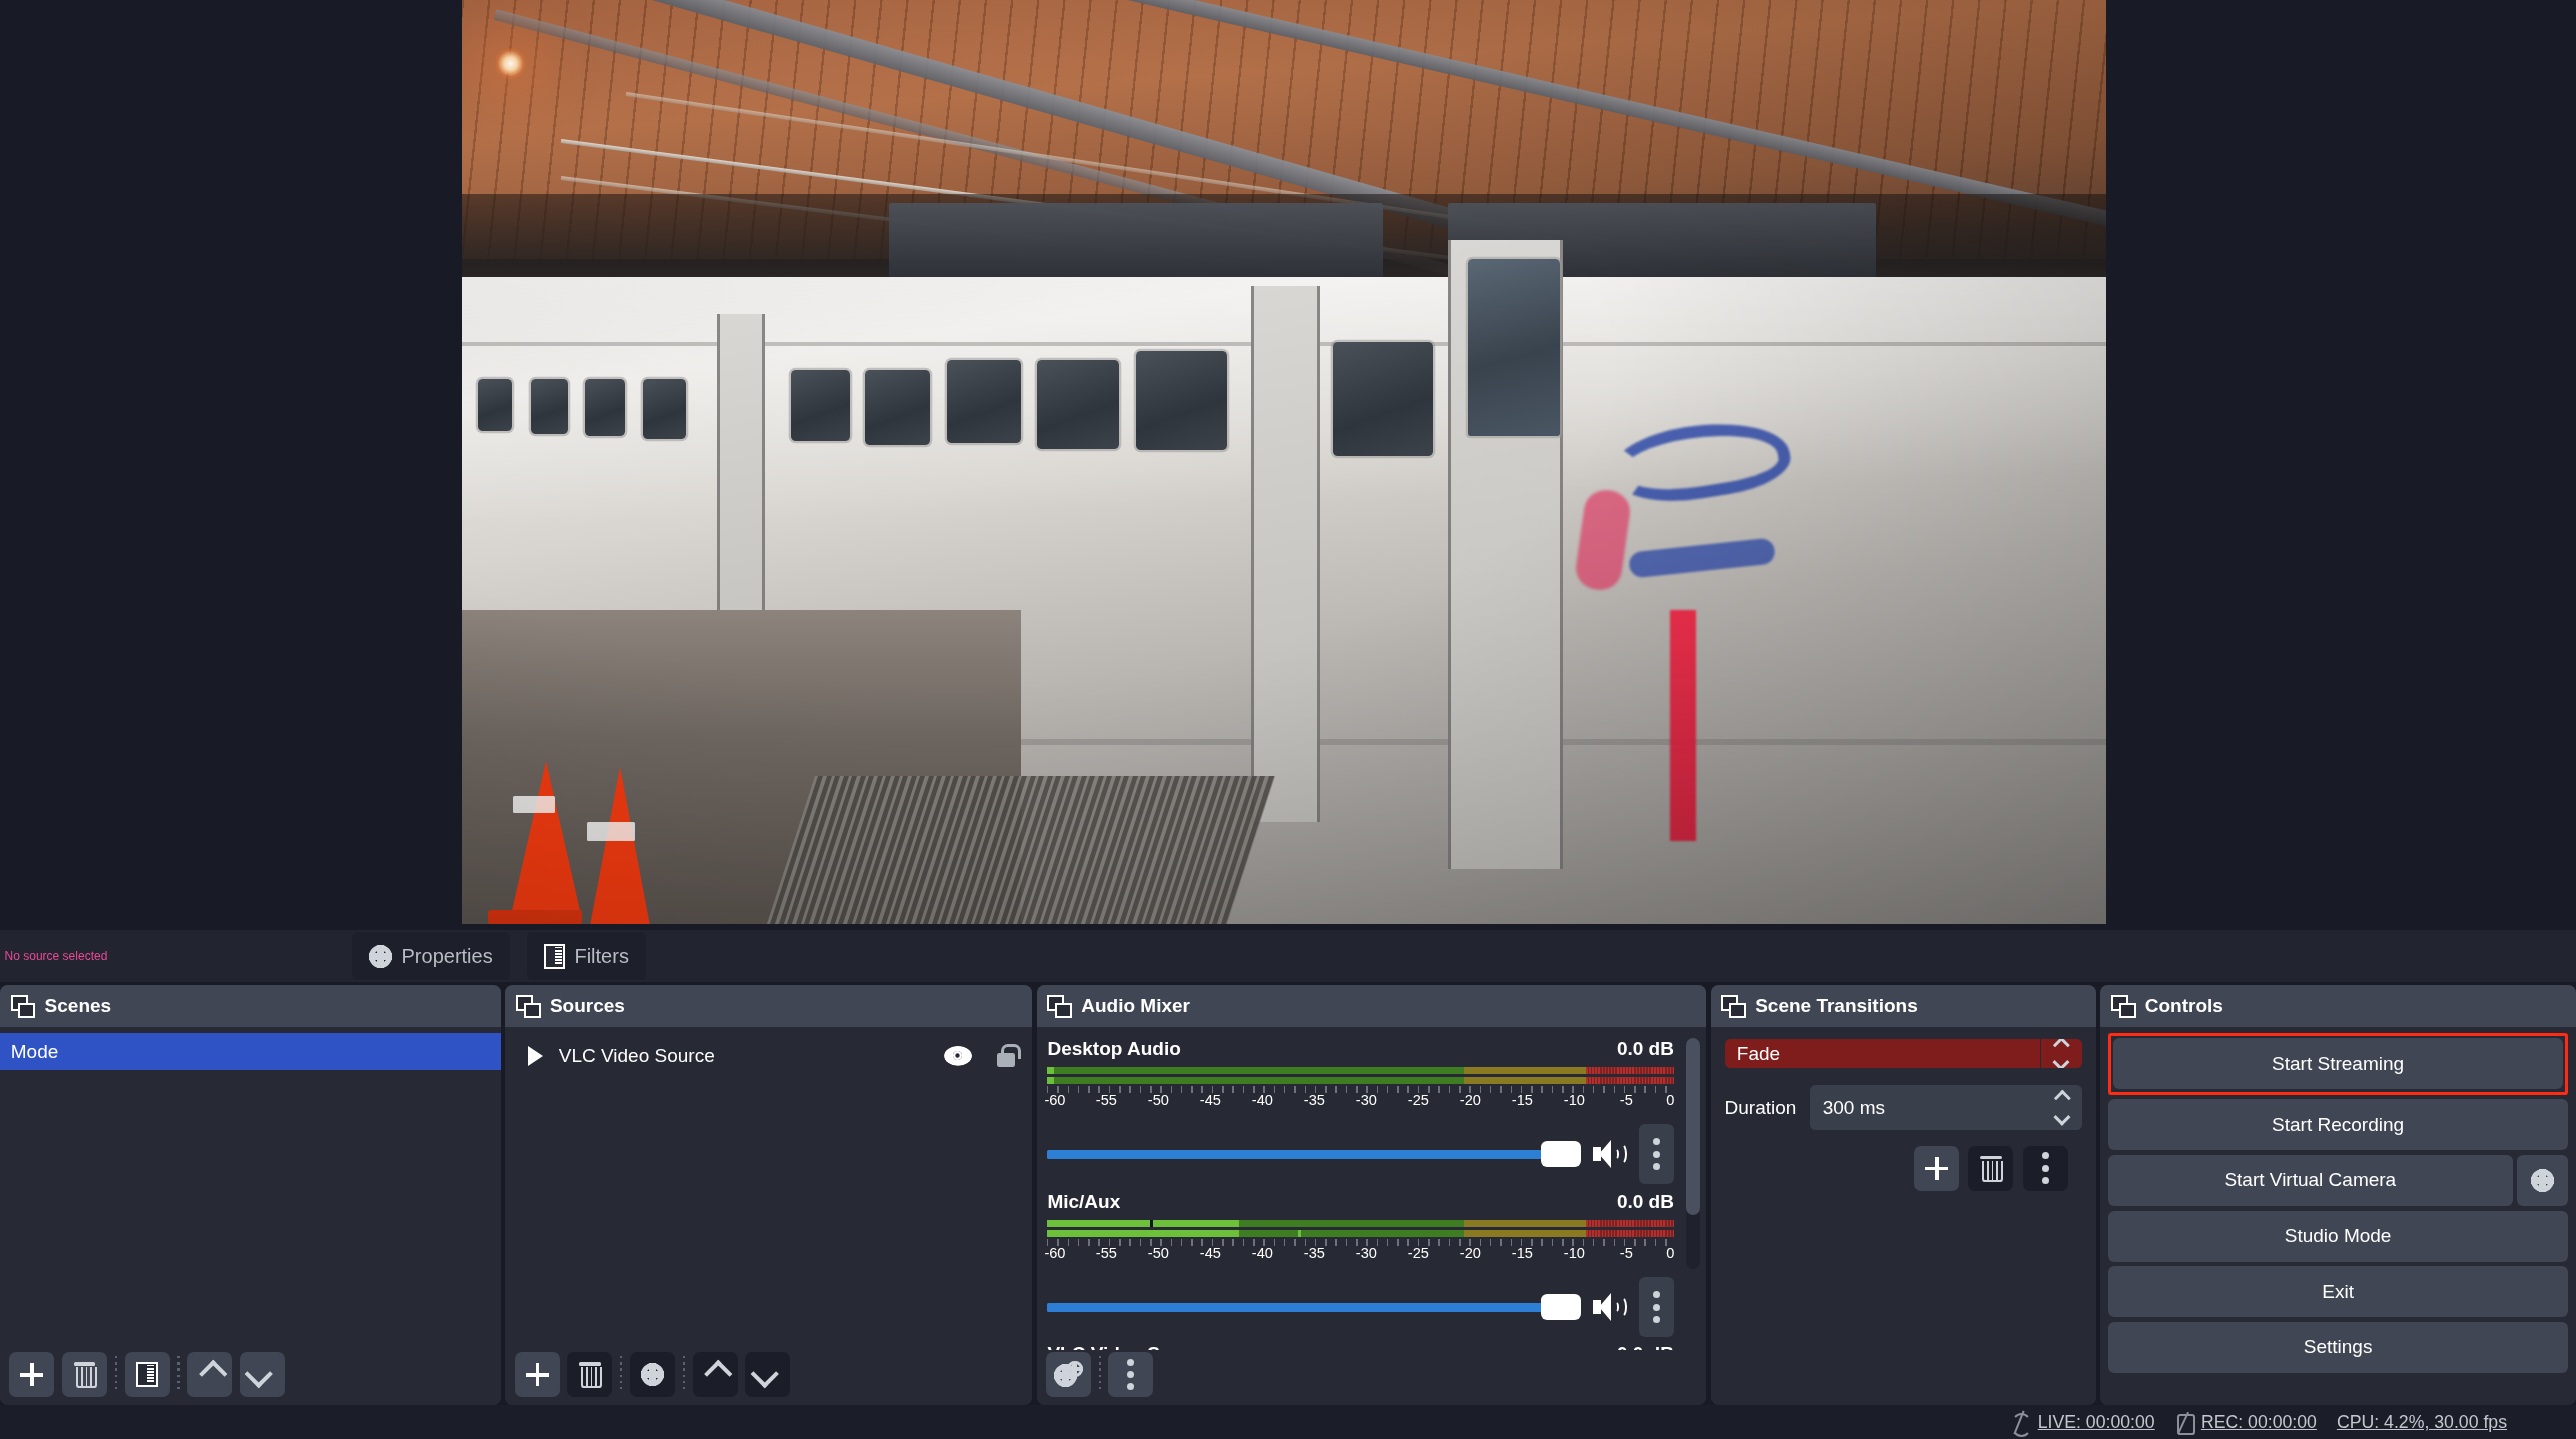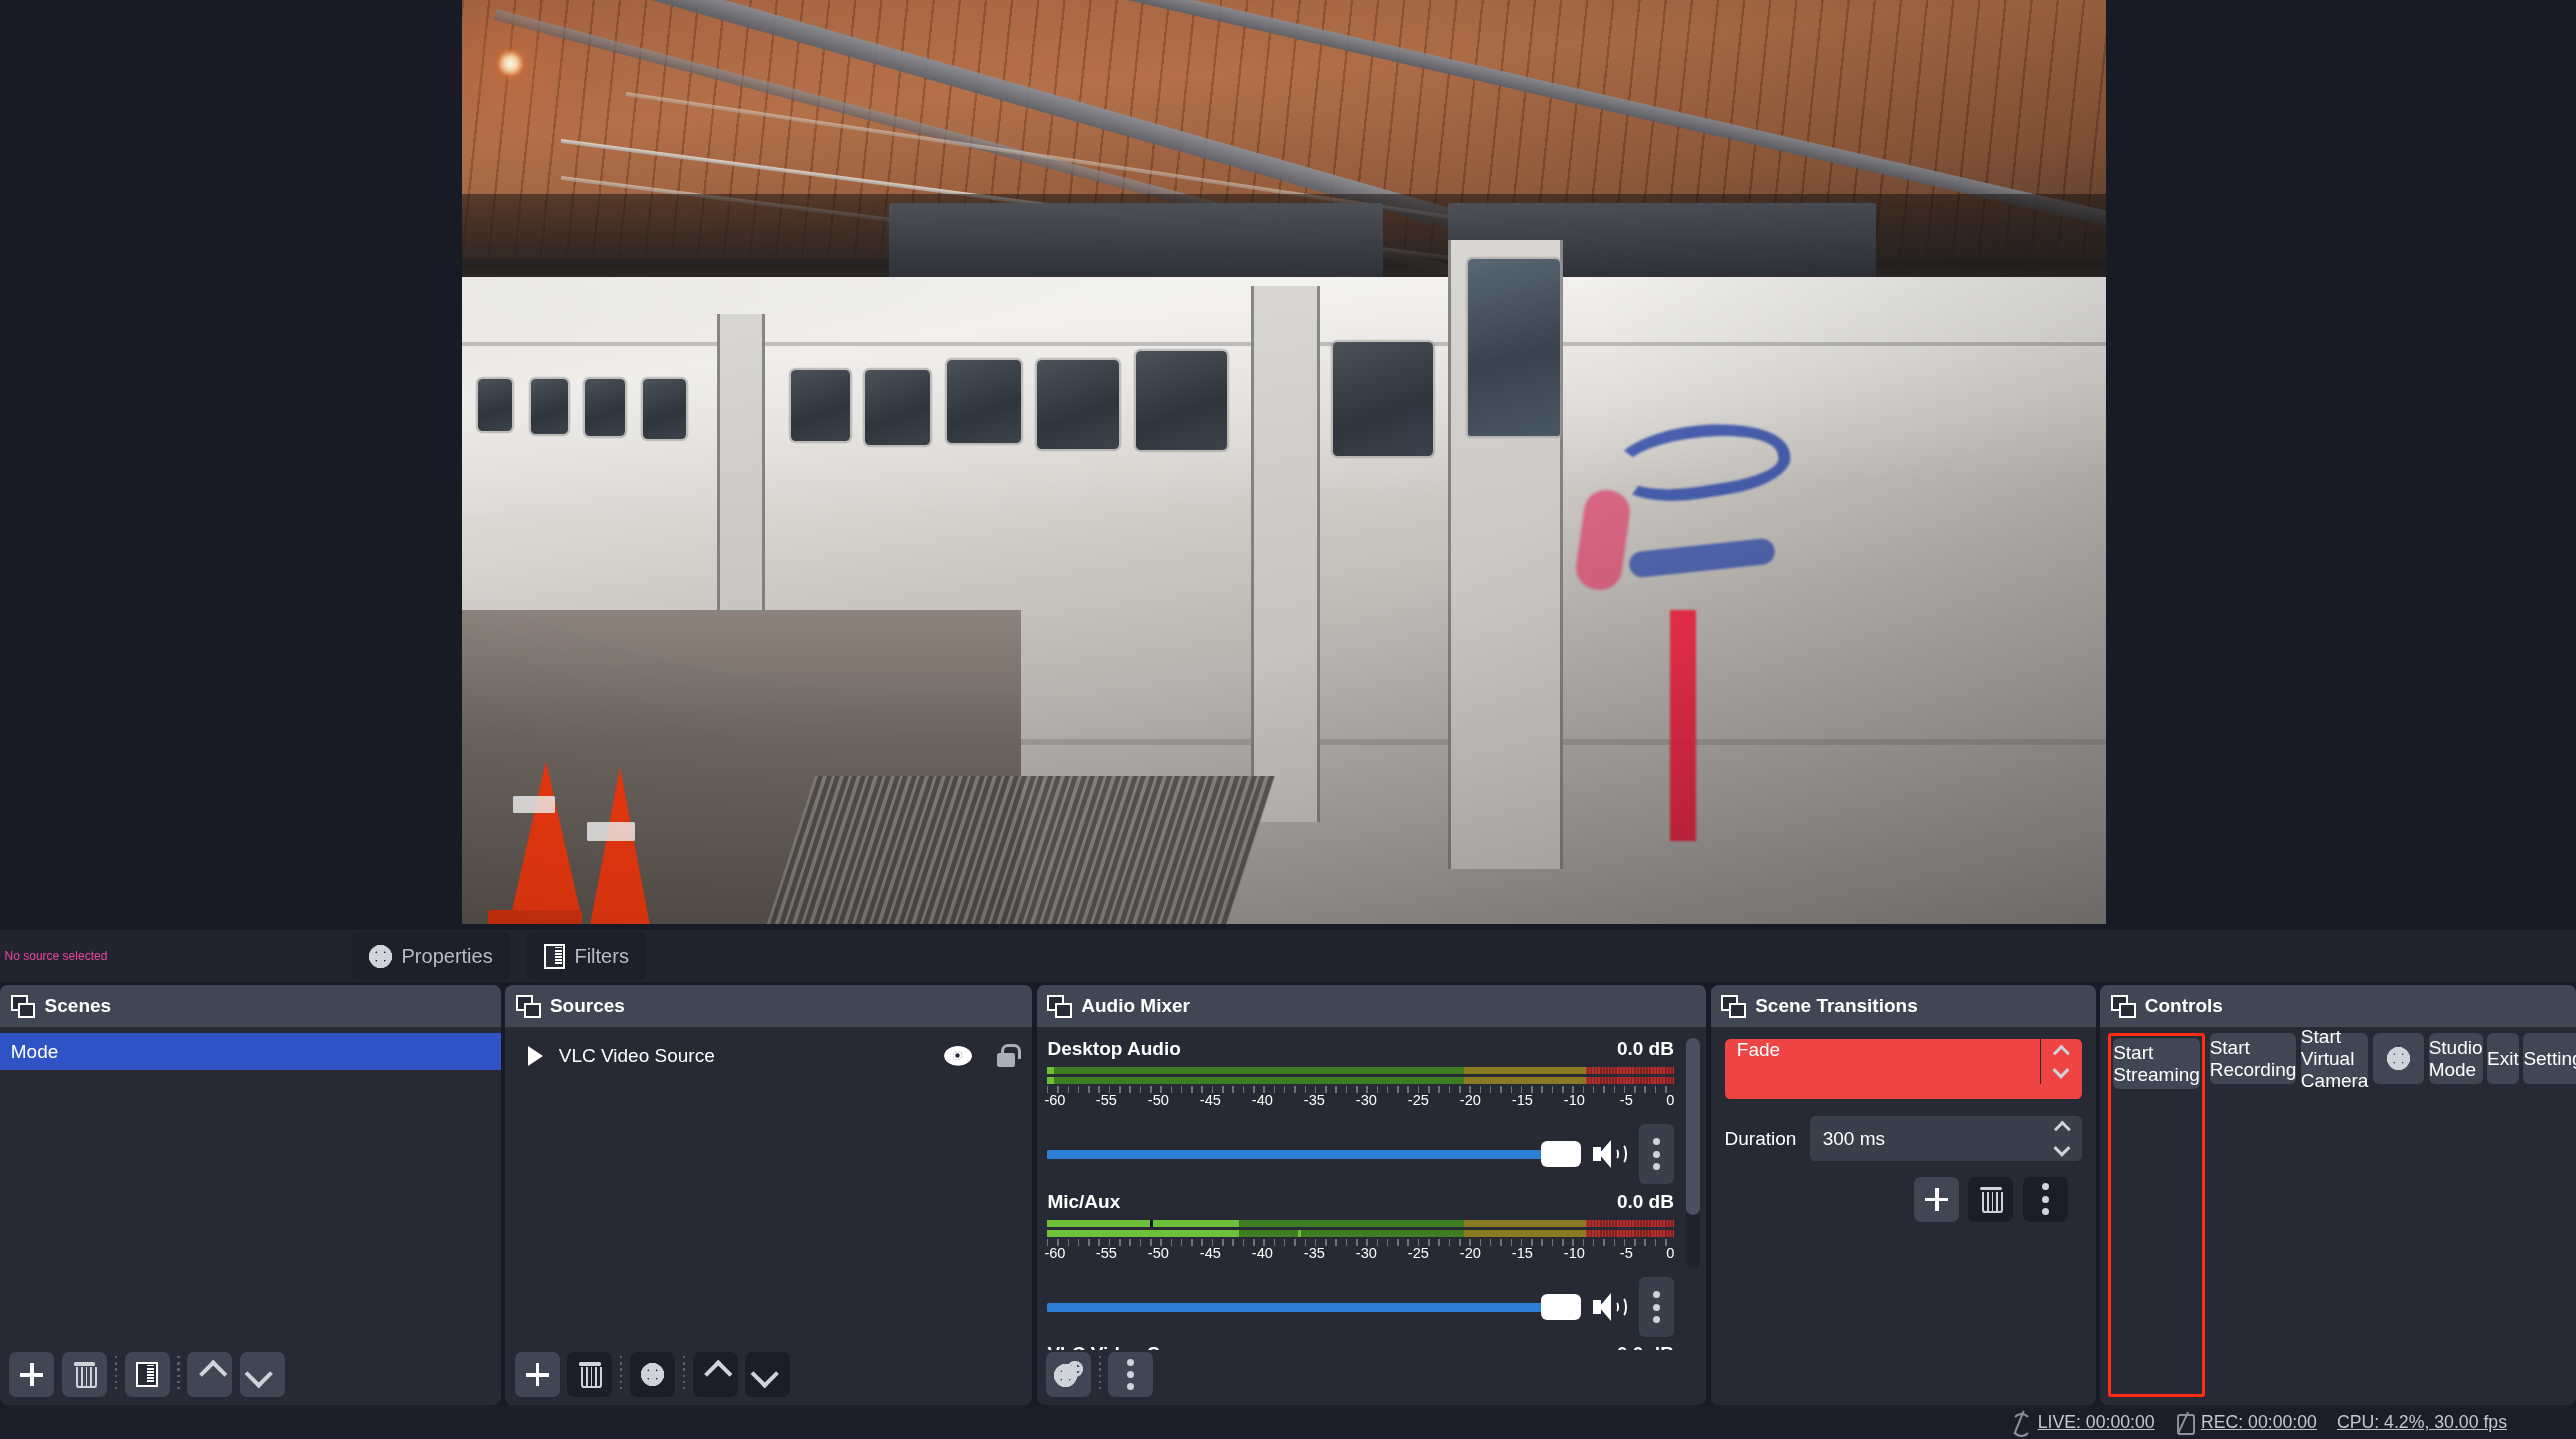--- a/index.html
+++ b/index.html
@@ -505,22 +505,22 @@
     background: #1f222c; border-radius: 7px;
   }
   .mixer-scrollbar i {
     display: block; width: 14px; height: 177px;
     background: #4a5060; border-radius: 7px;
   }
 
   
   .trans-body { padding: 12.3px 14px 0 14px; }
   .combo {
-    height: 60px; background: #ef4444; border-radius: 5.4px;
-    display: flex; overflow: hidden; cursor: pointer;
+    height: 29px; background: #7f1d1d; border-radius: 5.4px;
+    display: flex; align-items: center; overflow: hidden; cursor: pointer;
   }
   .combo-text { flex: 1 1 auto; color: #ffffff; font-size: 19px; padding-left: 12.3px; }
   .combo-arrows {
     width: 42px; height: 45px;
     border-left: 1.5px solid #272a35;
     display: flex; flex-direction: column; align-items: center; justify-content: center; gap: 4.6px;
   }
   .tiny-chev {
     width: 12.3px; height: 12.3px;
     border-left: 3.1px solid #cfd3da; border-bottom: 3.1px solid #cfd3da;
@@ -538,21 +538,21 @@
   .spin-arrows {
     width: 38px; height: 45px;
     display: flex; flex-direction: column; align-items: center; justify-content: center; gap: 6.2px;
   }
   .trans-tools {
     display: flex; justify-content: flex-end; gap: 9.2px;
     padding: 15.4px 14px 0 0;
   }
 
   
-  .ctrl-body { padding: 6.2px 7.7px 7.7px 7.7px; display: flex; flex-direction: row; gap: 4.6px; }
+  .ctrl-body { padding: 6.2px 7.7px 7.7px 7.7px; display: flex; flex-direction: column; gap: 4.6px; }
   .ctrl-btn {
     height: 51px; background: #414654; border-radius: 6.2px;
     display: flex; align-items: center; justify-content: center;
     color: #ffffff; font-size: 19px; cursor: pointer;
   }
   .ctrl-highlight {
     border: 3.8px solid #ff2b12;
     border-radius: 3.1px;
     padding: 2.3px;
   }

